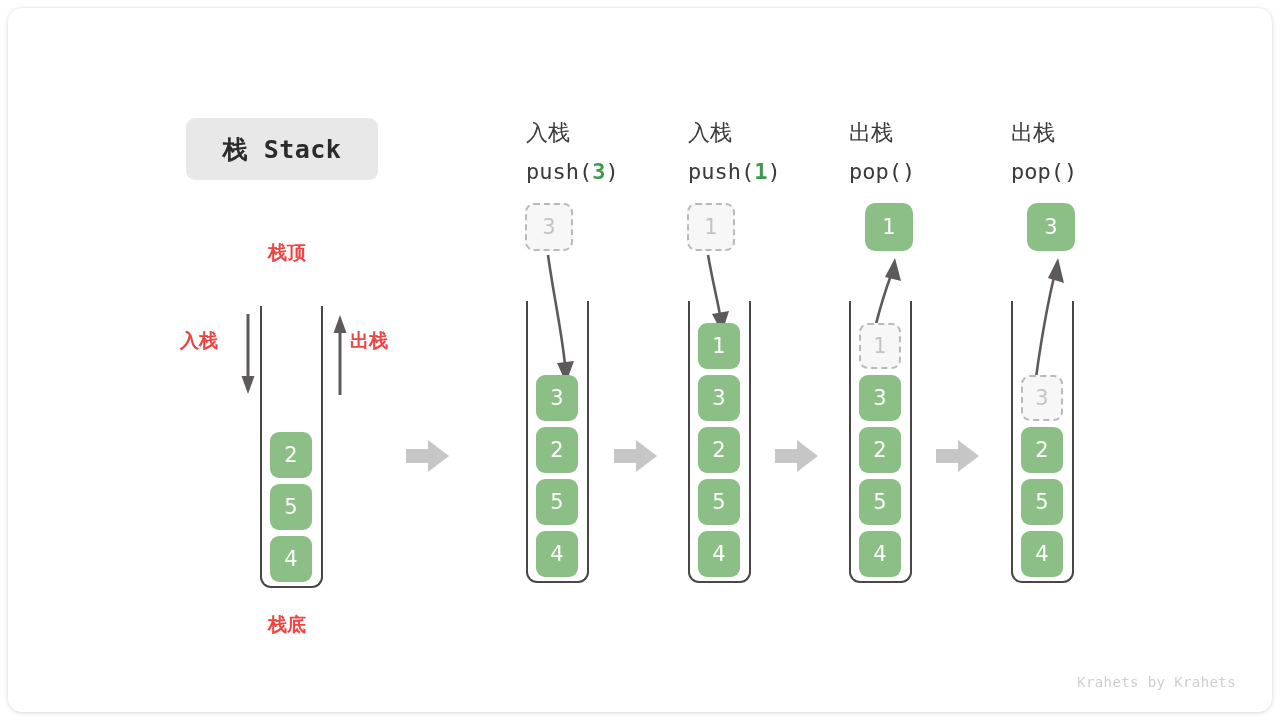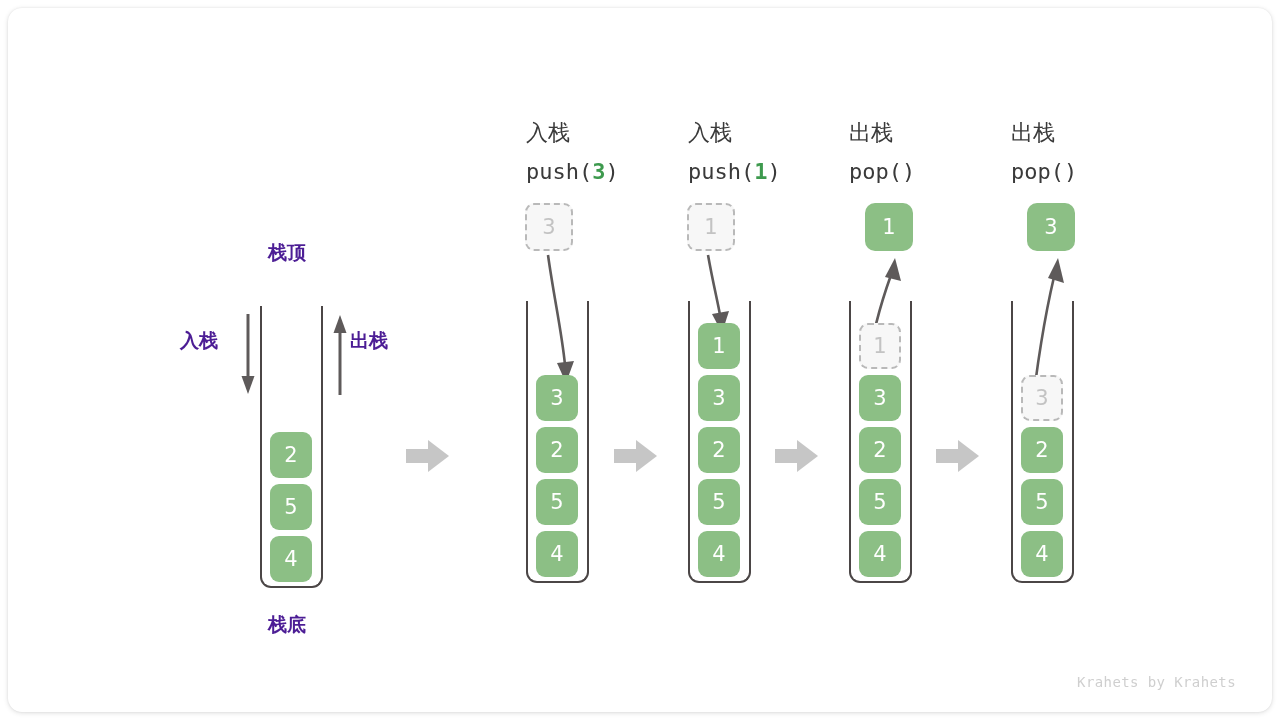--- a/index.html
+++ b/index.html
@@ -41,21 +41,21 @@
     font-size: 25px;
     font-weight: bold;
     color: #2b2b2b;
     letter-spacing: 0.5px;
   }
 
   
   .cn-label {
     font-size: 19px;
     font-weight: bold;
-    color: #4c1d95;
+    color: #ef4444;
     white-space: nowrap;
   }
 
   .col-head {
     font-size: 22px;
     color: #3a3a3a;
     white-space: nowrap;
     line-height: 39px;
     font-family: "DejaVu Sans", "Liberation Sans", sans-serif;
   }
@@ -118,20 +118,21 @@
     letter-spacing: 0.4px;
   }
 
   svg { display: block; overflow: visible; }
 </style>
 </head>
 <body>
 
 <div id="card">
 
+  <div class="abs" id="title-badge">栈 Stack</div>
 
   <div class="abs" style="left:160px; top:232px; width:260px; height:420px;">
 
     <div class="abs cn-label" style="left:100px; top:0px;">栈顶</div>
 
     <div class="abs cn-label" style="left:12px; top:88px;">入栈</div>
 
     <svg class="abs" style="left:70px; top:72px;" width="20" height="85" viewBox="0 0 20 85">
       <line x1="10" y1="2" x2="10" y2="66" stroke="#5e5a5a" stroke-width="3"></line>
       <polygon points="10,82 3.5,64 16.5,64" fill="#5e5a5a"></polygon>

